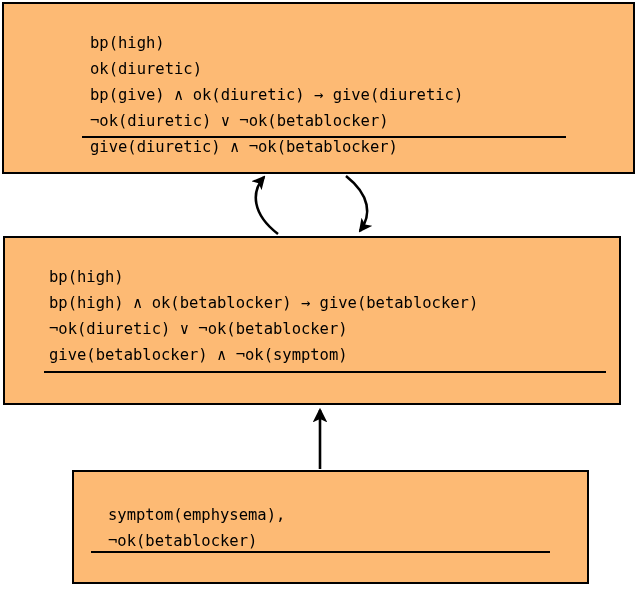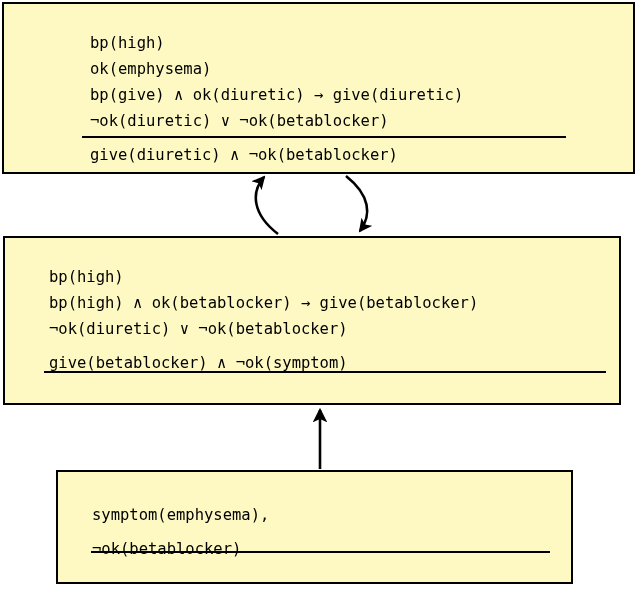--- a/index.html
+++ b/index.html
@@ -18,29 +18,29 @@
   #diagram {
     position: absolute;
     left: 0;
     top: 0;
     width: 640px;
     height: 591px;
   }
 
   .infbox {
     position: absolute;
-    background: #fef9c3;
+    background: #fdba74;
     border: 2px solid #000000;
     box-sizing: border-box;
   }
 
   
   #box-top    { left: 2px;  top: 2px;   width: 633px; height: 172px; }
   #box-middle { left: 3px;  top: 236px; width: 618px; height: 169px; }
-  #box-bottom { left: 56px; top: 470px; width: 517px; height: 114px; }
+  #box-bottom { left: 72px; top: 470px; width: 517px; height: 114px; }
 
   .lines {
     position: absolute;
   }
   #box-top .lines    { left: 86px; top: 26px; }
   #box-middle .lines { left: 44px; top: 26px; }
   #box-bottom .lines { left: 34px; top: 30px; }
 
   .line {
     white-space: pre;
@@ -55,41 +55,41 @@
   .rule-bar {
     position: absolute;
     background: #000000;
     height: 2px;
   }
   #rule-bar-top    { left: 82px; top: 136px; width: 484px; }
   #rule-bar-middle { left: 44px; top: 371px; width: 562px; }
   #rule-bar-bottom { left: 91px; top: 551px; width: 459px; }
 
   .conc {
-    margin-top: 8px;
+    margin-top: 0;
   }
 
   
   #arrows {
     position: absolute;
     left: 0; top: 0;
     width: 640px;
     height: 591px;
     pointer-events: none;
   }
 </style>
 </head>
 <body>
 
 <div id="diagram">
 
   <div class="infbox" id="box-top">
     <div class="lines">
       <div class="line">bp(high)</div>
-      <div class="line">ok(emphysema)</div>
+      <div class="line">ok(diuretic)</div>
       <div class="line">bp(give) ∧ ok(diuretic) → give(diuretic)</div>
       <div class="line">¬ok(diuretic) ∨ ¬ok(betablocker)</div>
       <div class="line conc">give(diuretic) ∧ ¬ok(betablocker)</div>
     </div>
   </div>
   <div class="rule-bar" id="rule-bar-top"></div>
 
   <div class="infbox" id="box-middle">
     <div class="lines">
       <div class="line">bp(high)</div>

